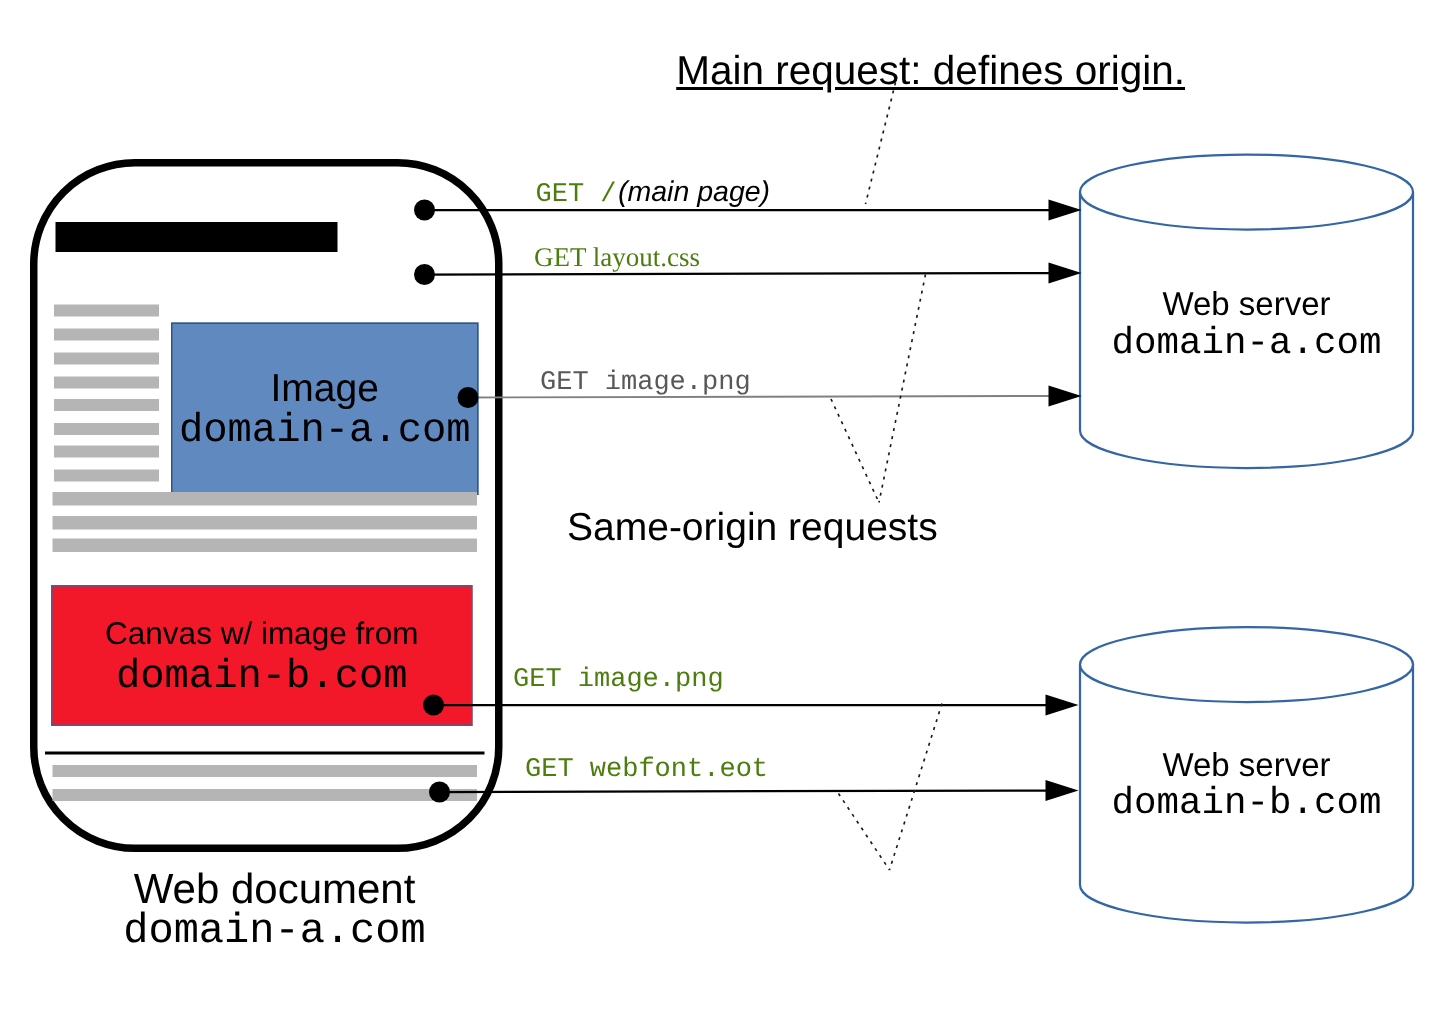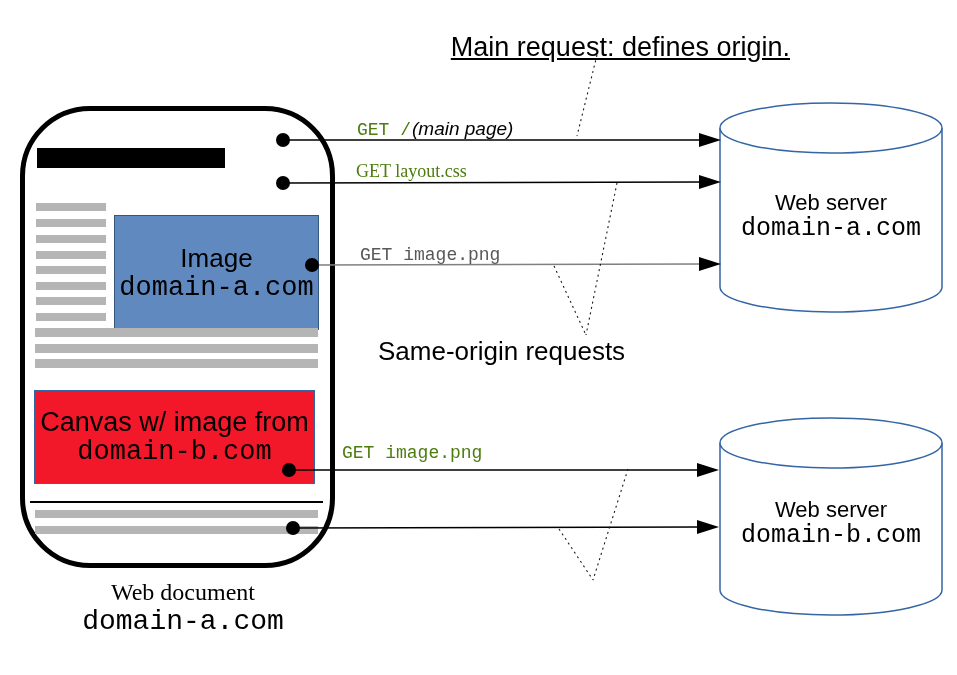--- a/index.html
+++ b/index.html
@@ -10,32 +10,32 @@
   .doc{left:20px;top:106px;width:305px;height:452px;border:5px solid #000;
        border-radius:70px;background:#fff;z-index:1;}
   .doc .headerbar{position:absolute;left:12px;top:37px;width:188px;height:20px;background:#000;}
   .gbar{position:absolute;background:#b5b5b5;}
   .imgbox{position:absolute;left:89px;top:93px;width:203px;height:113px;background:#6089c0;
           border:1px solid #33567e;display:flex;flex-direction:column;align-items:center;justify-content:center;margin-top:11px;}
   .imgbox .t1{font-size:26px;line-height:30px;}
   .imgbox .t2{font-family:"Liberation Mono",monospace;font-size:27px;line-height:30px;}
   .canvasbox{position:absolute;left:9px;top:279px;width:279px;height:92px;background:#f2182a;
           border:1px solid #3465a4;display:flex;flex-direction:column;align-items:center;justify-content:center;}
-  .canvasbox .t1{font-size:27px;line-height:29px;}
+  .canvasbox .t1{font-size:21px;line-height:29px;}
   .canvasbox .t2{font-family:"Liberation Mono",monospace;font-size:27px;line-height:30px;}
   .sep{position:absolute;left:5px;top:390px;width:293px;height:2px;background:#000;}
   
   .title{left:370px;top:32px;width:420px;text-align:right;font-size:27px;z-index:3;text-decoration:underline;}
   .getlbl{font-family:"Liberation Mono",monospace;font-size:18px;color:#4d7c0f;z-index:3;white-space:pre;}
   .get3{color:#585858;}
   .note{font-style:italic;font-size:19px;color:#000;z-index:3;}
   .caption{z-index:3;font-size:26px;line-height:30px;}
   .caption .it{font-style:italic;}
   .weblabel{left:58px;top:578px;width:250px;text-align:center;z-index:3;}
-  .weblabel .l1{font-size:24px;line-height:29px;font-family:Liberation Serif, serif;}
+  .weblabel .l1{font-size:28px;line-height:29px;}
   .weblabel .l2{font-family:"Liberation Mono",monospace;font-size:28px;line-height:30px;}
   .srvlabel{width:210px;text-align:center;z-index:3;}
   .srvlabel .l1{font-size:22px;line-height:24px;}
   .srvlabel .l2{font-family:"Liberation Mono",monospace;font-size:25px;line-height:27px;}
   svg.layer{position:absolute;left:0;top:0;z-index:2;pointer-events:none;}
 </style>
 </head>
 <body>
 
 <div class="stage">
@@ -127,20 +127,21 @@
 
   <div class="abs getlbl" style="left:356px;top:161px;font-family:Liberation Serif, serif;">GET layout.css</div>
 
   <div class="abs getlbl get3" style="left:360px;top:245px;">GET image.png</div>
 
   <div class="abs caption" style="left:378px;top:336px;text-align:right;">
     <div>Same-origin requests</div>
   </div>
 
   <div class="abs getlbl" style="left:342px;top:443px;">GET image.png</div>
+  <div class="abs getlbl" style="left:350px;top:503px;">GET webfont.eot</div>
 
 
   <div class="abs weblabel">
     <div class="l1">Web document</div>
     <div class="l2">domain-a.com</div>
   </div>
 
   <div class="abs srvlabel" style="left:726px;top:191px;">
     <div class="l1">Web server</div>
     <div class="l2">domain-a.com</div>

